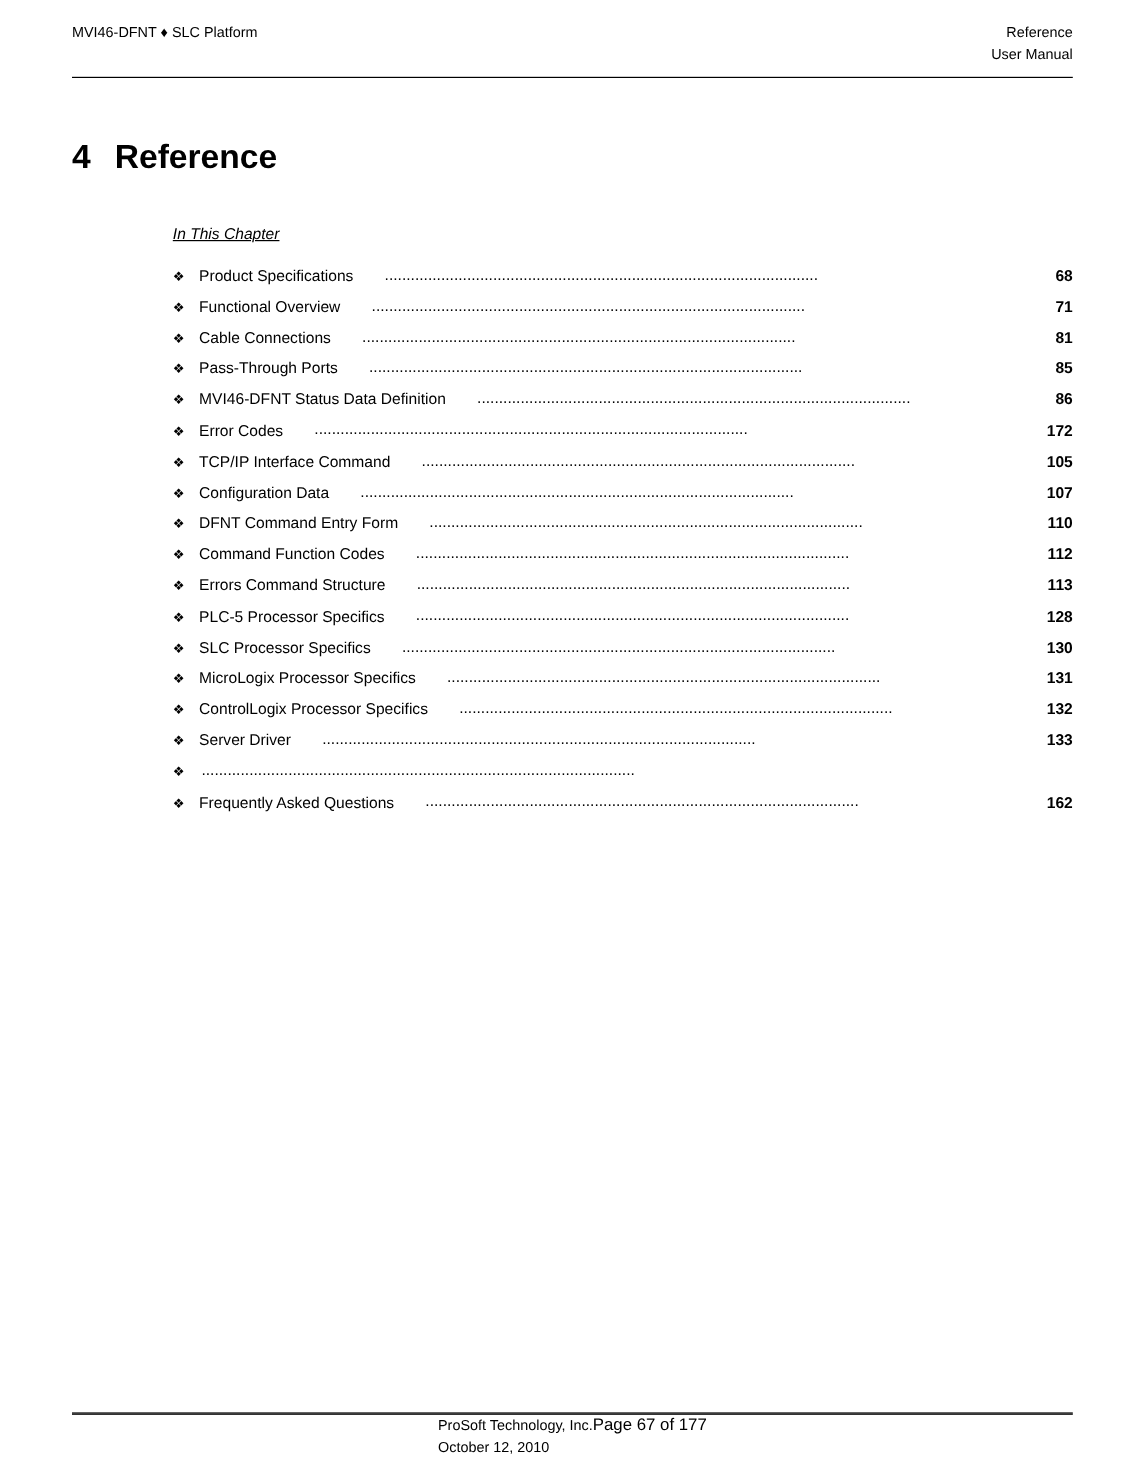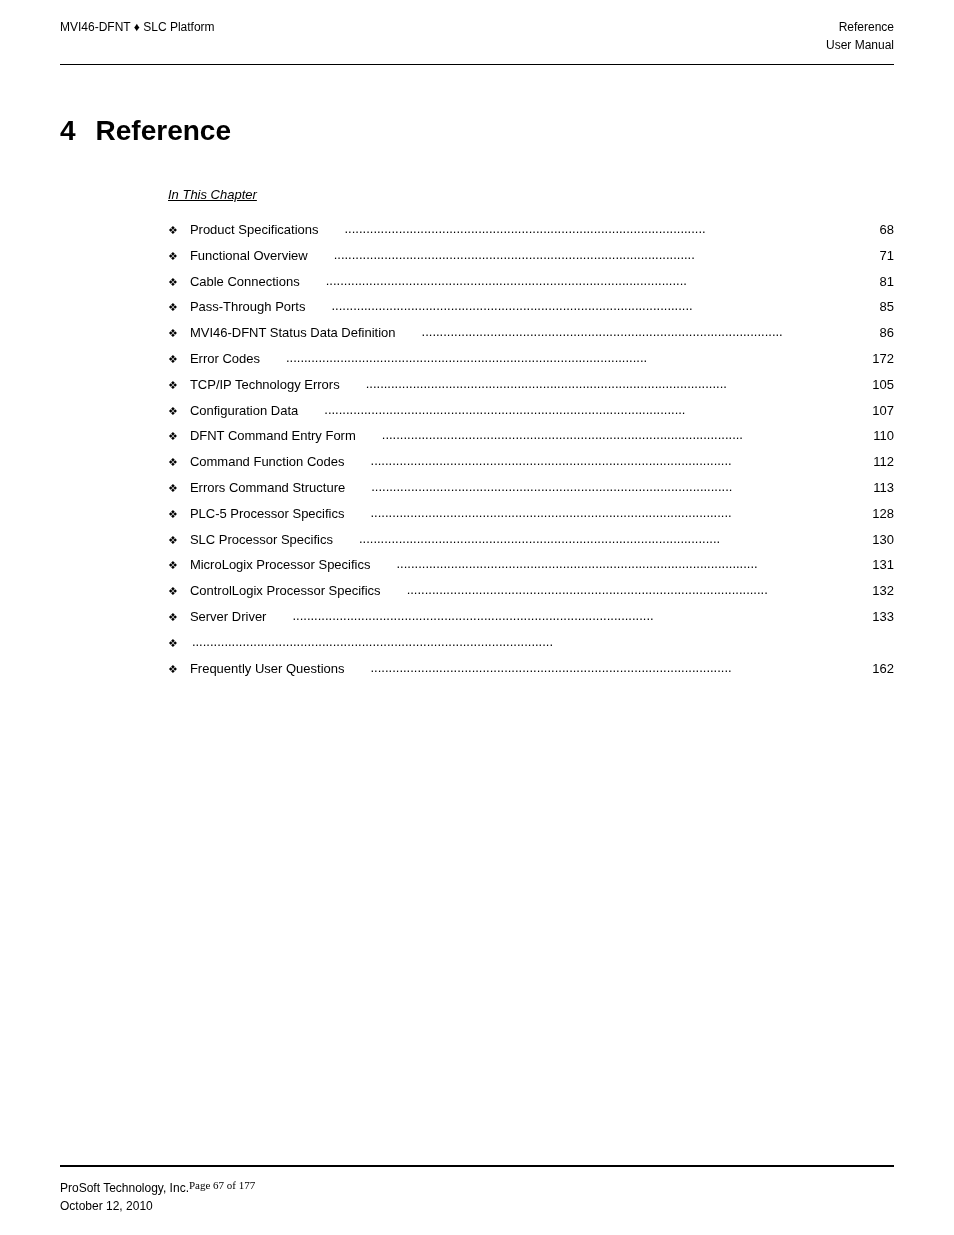--- a/index.html
+++ b/index.html
@@ -69,21 +69,21 @@
       font-size: 28px;
       font-weight: bold;
     }
 
     .chapter-title {
       font-size: 28px;
       font-weight: bold;
     }
 
     .in-this-chapter {
-      margin-left: 108px;
+      margin-left: 84px;
       margin-bottom: 20px;
     }
 
     .in-this-chapter-label {
       font-size: 13px;
       text-decoration: underline;
       font-style: italic;
       display: inline-block;
       margin-bottom: 18px;
     }
@@ -129,41 +129,40 @@
     }
 
     .toc-dots::after {
       content: '....................................................................................................';
       font-size: 13px;
       letter-spacing: 0px;
     }
 
     .toc-page {
       flex-shrink: 0;
-      font-weight: normal;
+      font-weight: bold;
     }
 
     
     .footer {
       border-top: 1.5px solid #000;
       margin: 0 60px;
-      padding: 12px 0 20px 0;
-      display: flex;
-      justify-content: flex-start;
+      padding: 0 0 20px 0;
+      display: flex;
+      justify-content: center;
       align-items: flex-start;
     }
 
     .footer-left {
       font-size: 12px;
       line-height: 1.5;
     }
 
     .footer-right {
-      font-size: 11px;
-      font-family: Liberation Serif, serif;
+      font-size: 14px;
     }
   </style>
 </head>
 <body>
 
 <div class="page-wrapper">
 
   <div class="header">
     <div class="header-left">
       <div>MVI46-DFNT ♦ SLC Platform</div>
@@ -230,21 +229,21 @@
             <span class="toc-bullet">❖</span>
             <span class="toc-text">
               <span class="toc-label">Error Codes</span>
               <span class="toc-dots"></span>
               <span class="toc-page">172</span>
             </span>
           </li>
           <li class="toc-item">
             <span class="toc-bullet">❖</span>
             <span class="toc-text">
-              <span class="toc-label">TCP/IP Technology Errors</span>
+              <span class="toc-label">TCP/IP Interface Command</span>
               <span class="toc-dots"></span>
               <span class="toc-page">105</span>
             </span>
           </li>
           <li class="toc-item">
             <span class="toc-bullet">❖</span>
             <span class="toc-text">
               <span class="toc-label">Configuration Data</span>
               <span class="toc-dots"></span>
               <span class="toc-page">107</span>
@@ -316,21 +315,21 @@
           </li>
           <li class="toc-item">
             <span class="toc-bullet">❖</span>
             <span class="toc-text">
               <span class="toc-dots"></span>
             </span>
           </li>
           <li class="toc-item">
             <span class="toc-bullet">❖</span>
             <span class="toc-text">
-              <span class="toc-label">Frequently User Questions</span>
+              <span class="toc-label">Frequently Asked Questions</span>
               <span class="toc-dots"></span>
               <span class="toc-page">162</span>
             </span>
           </li>
         </ul>
     </div>
   </div>
 
   <div style="flex:1"></div>
   <hr class="header-divider">

